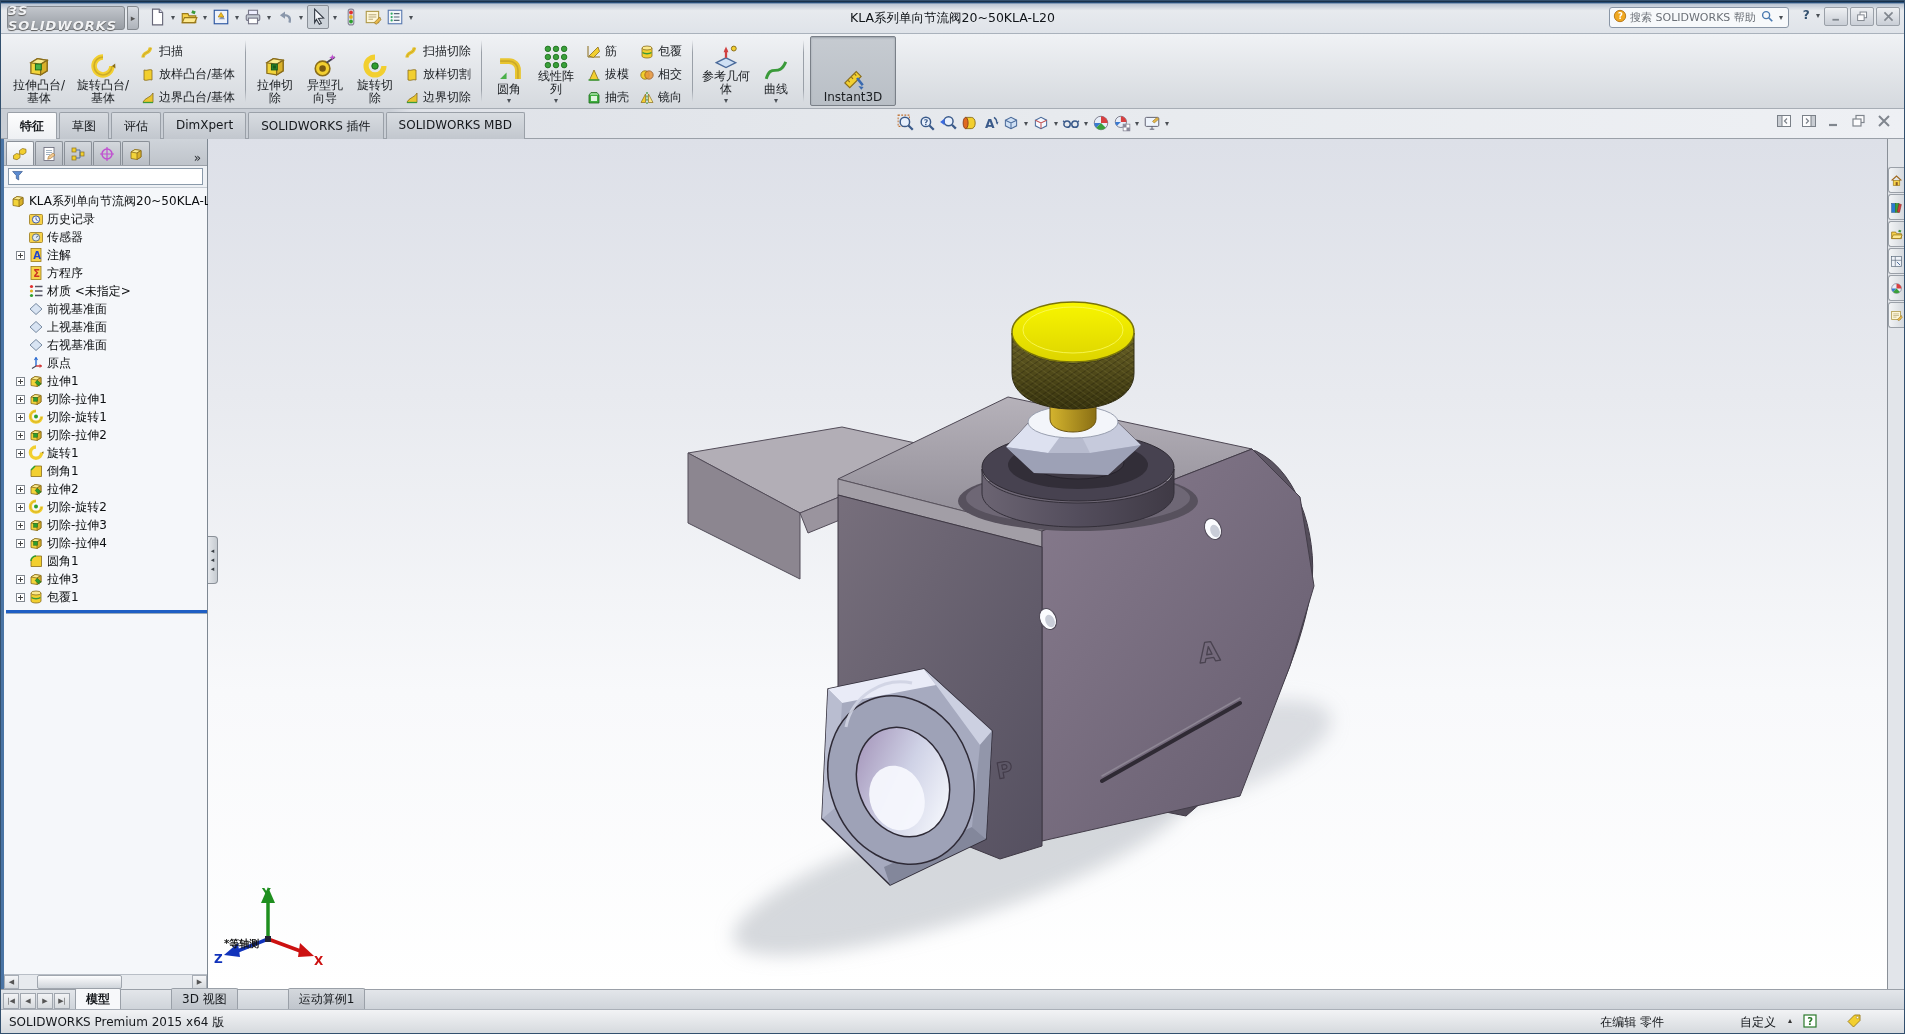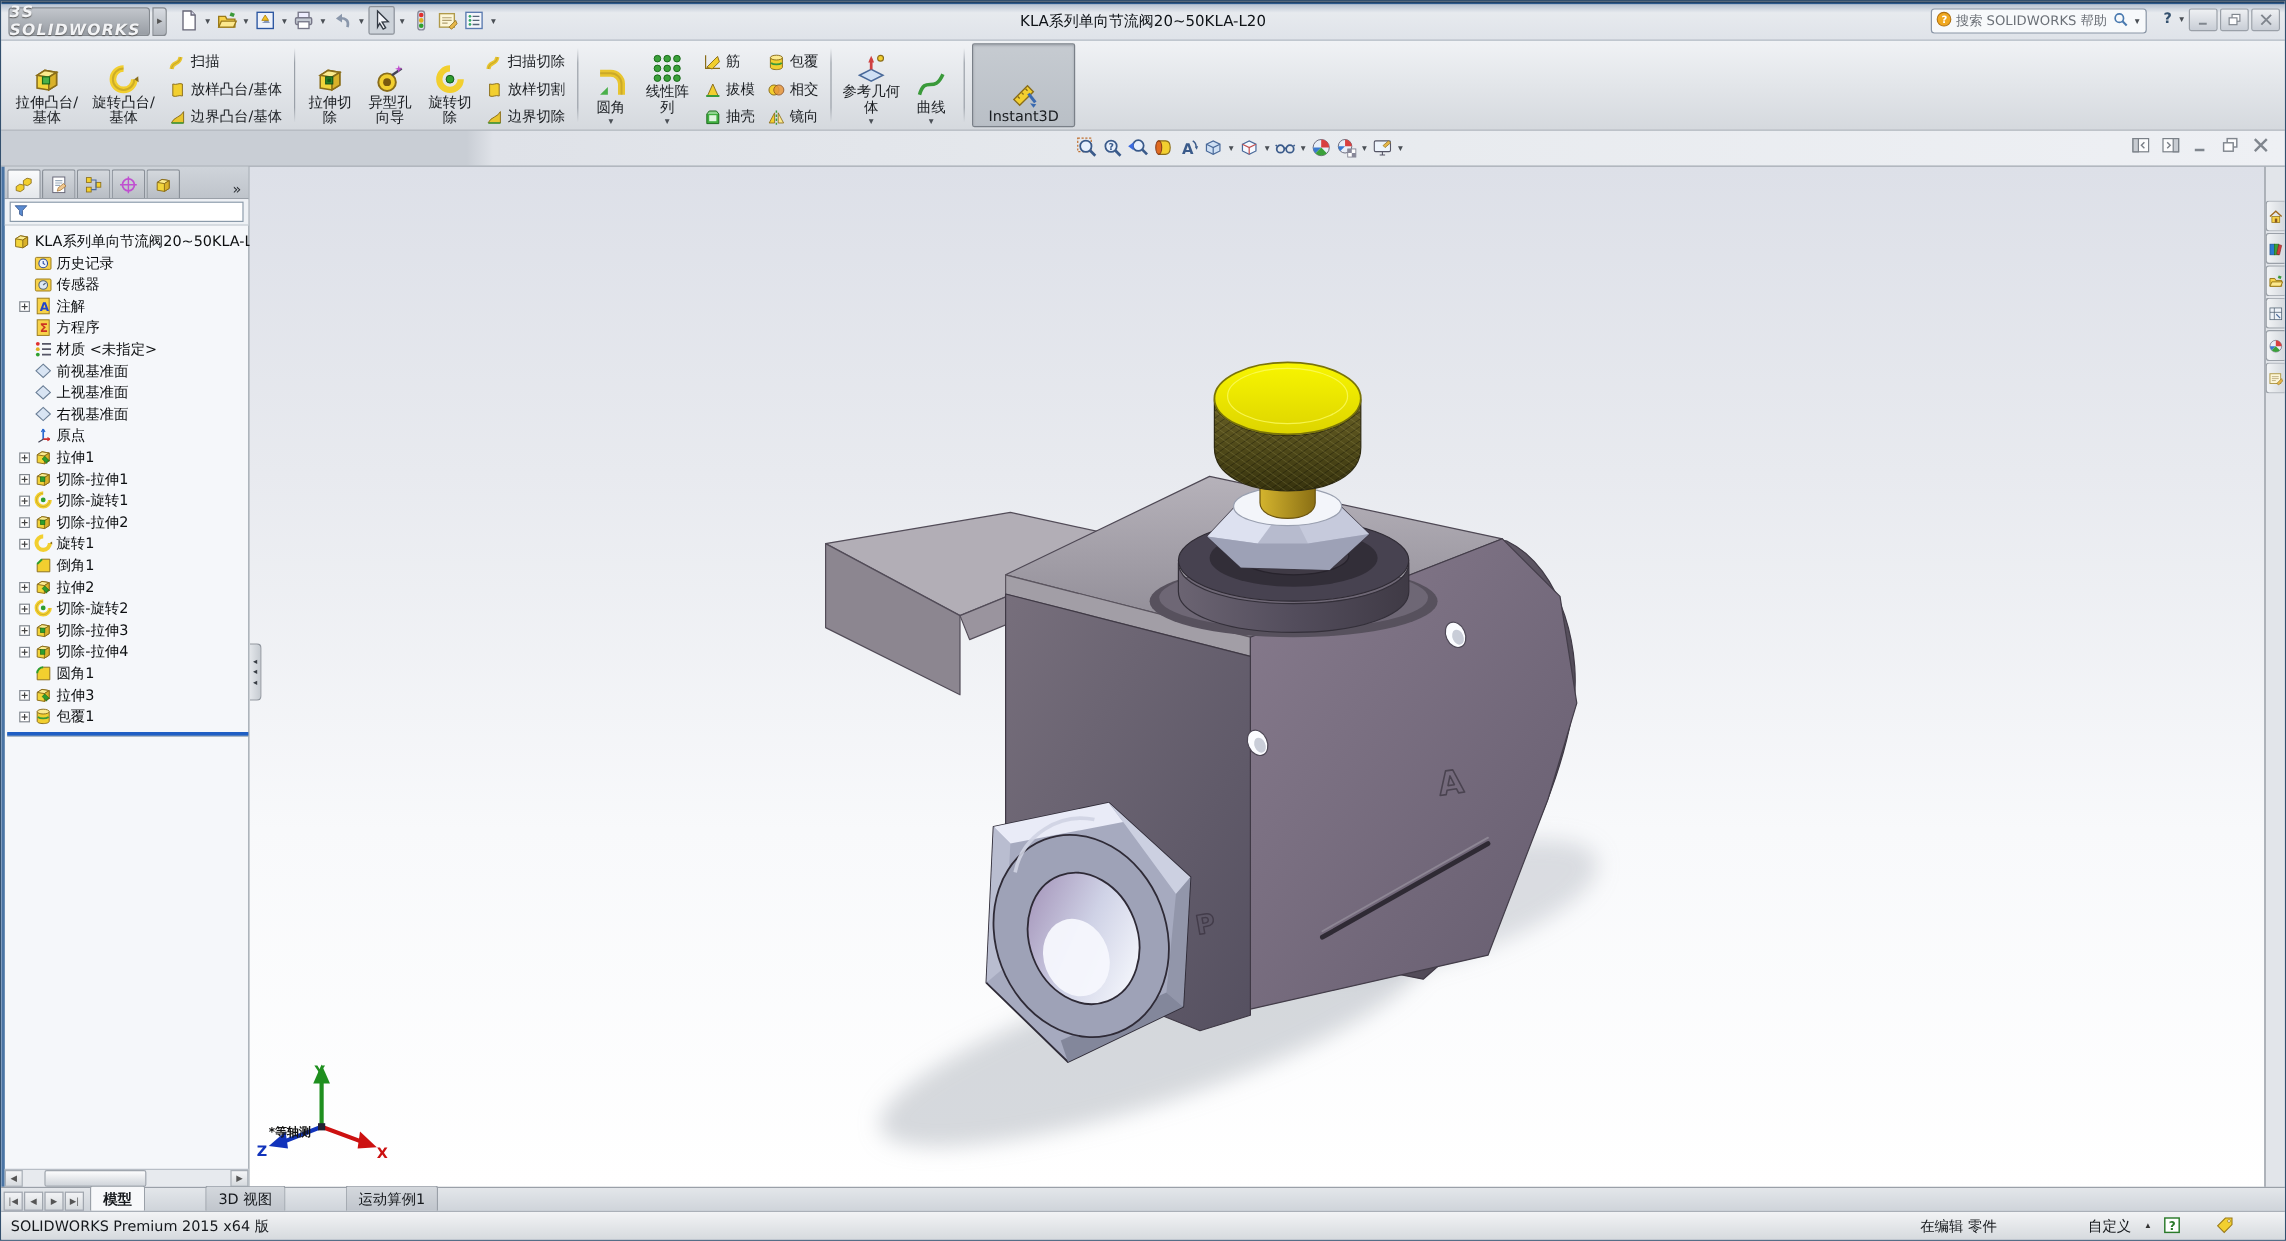--- a/index.html
+++ b/index.html
@@ -428,20 +428,28 @@
           <path d="M5 9.5l1 1M7 7.5l1 1M9 5.5l1 1" stroke="#8a6d1a" stroke-width=".7"></path>
           <path d="M10.5 8l3.5 4.5" stroke="#3a6ab0" stroke-width="1.6"></path>
           <path d="M14.5 13.5l-3.2-.6 1.8 2.3z" fill="#3a6ab0"></path>
         </svg>
         <div class="blabel">Instant3D</div>
       </div>
     </div>
   </div>
 
 <div class="tabrow">
+  <div class="ctabs" id="ctabs">
+      <div class="ctab active">特征</div>
+      <div class="ctab">草图</div>
+      <div class="ctab">评估</div>
+      <div class="ctab">DimXpert</div>
+      <div class="ctab">SOLIDWORKS 插件</div>
+      <div class="ctab">SOLIDWORKS MBD</div>
+    </div>
   <div class="headsup" id="headsup">
       <span class="hubtn">
         <svg width="18" height="18" viewBox="0 0 16 16">
           <rect x="1" y="1" width="10" height="10" fill="none" stroke="#c07030" stroke-dasharray="1.6 1.2" stroke-width=".9"></rect>
           <circle cx="7" cy="7" r="4.2" fill="#e8f0fc" stroke="#3a5a8a" stroke-width="1.3"></circle>
           <path d="M10.2 10.2L14 14" stroke="#3a5a8a" stroke-width="2"></path>
         </svg>
       </span>
       <span class="hubtn">
         <svg width="18" height="18" viewBox="0 0 16 16">

